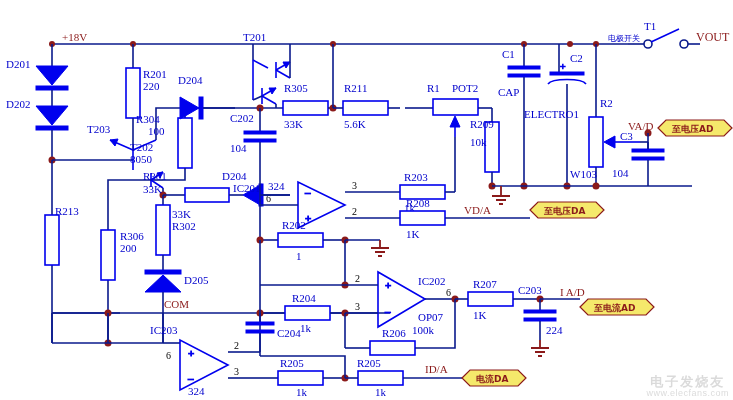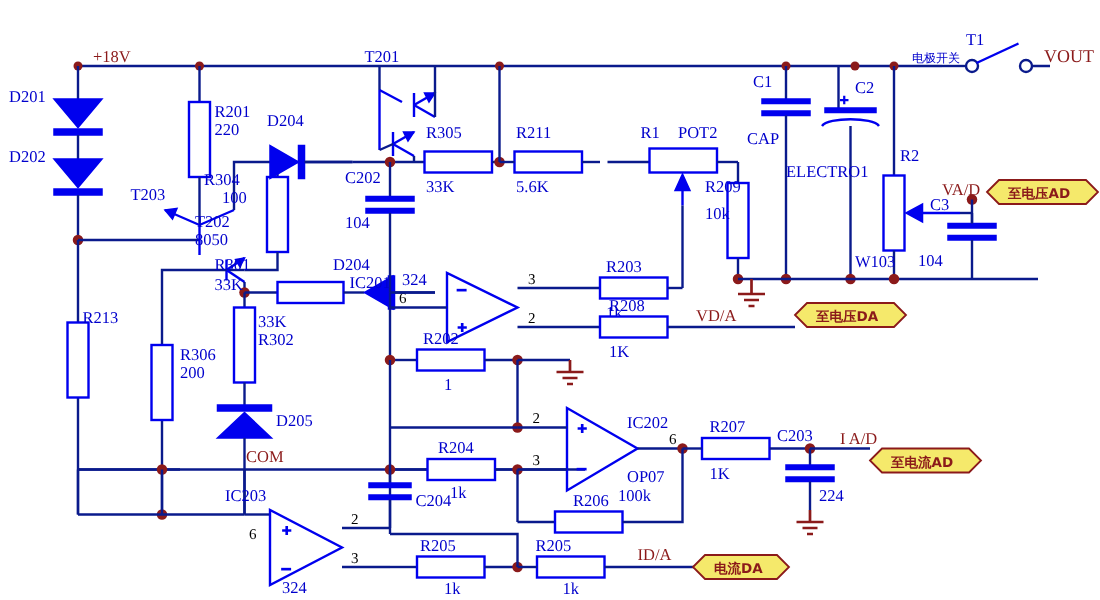--- a/index.html
+++ b/index.html
@@ -466,13 +466,17 @@
 
   <g>
     <path d="M462 378 L470 370 L518 370 L526 378 L518 386 L470 386 Z" fill="#f5e96b" stroke="#8b1a1a" stroke-width="1.2"></path>
     <text class="tco" x="476" y="382">电流DA</text>
   </g>
 
   <path class="w" d="M290 195 H260"></path>
   <path class="w" d="M52 44 V44"></path>
 </svg>
 
+<div class="wm">
+  <b>电子发烧友</b>
+  <span>www.elecfans.com</span>
 </div>
+</div>
 
 </body></html>

